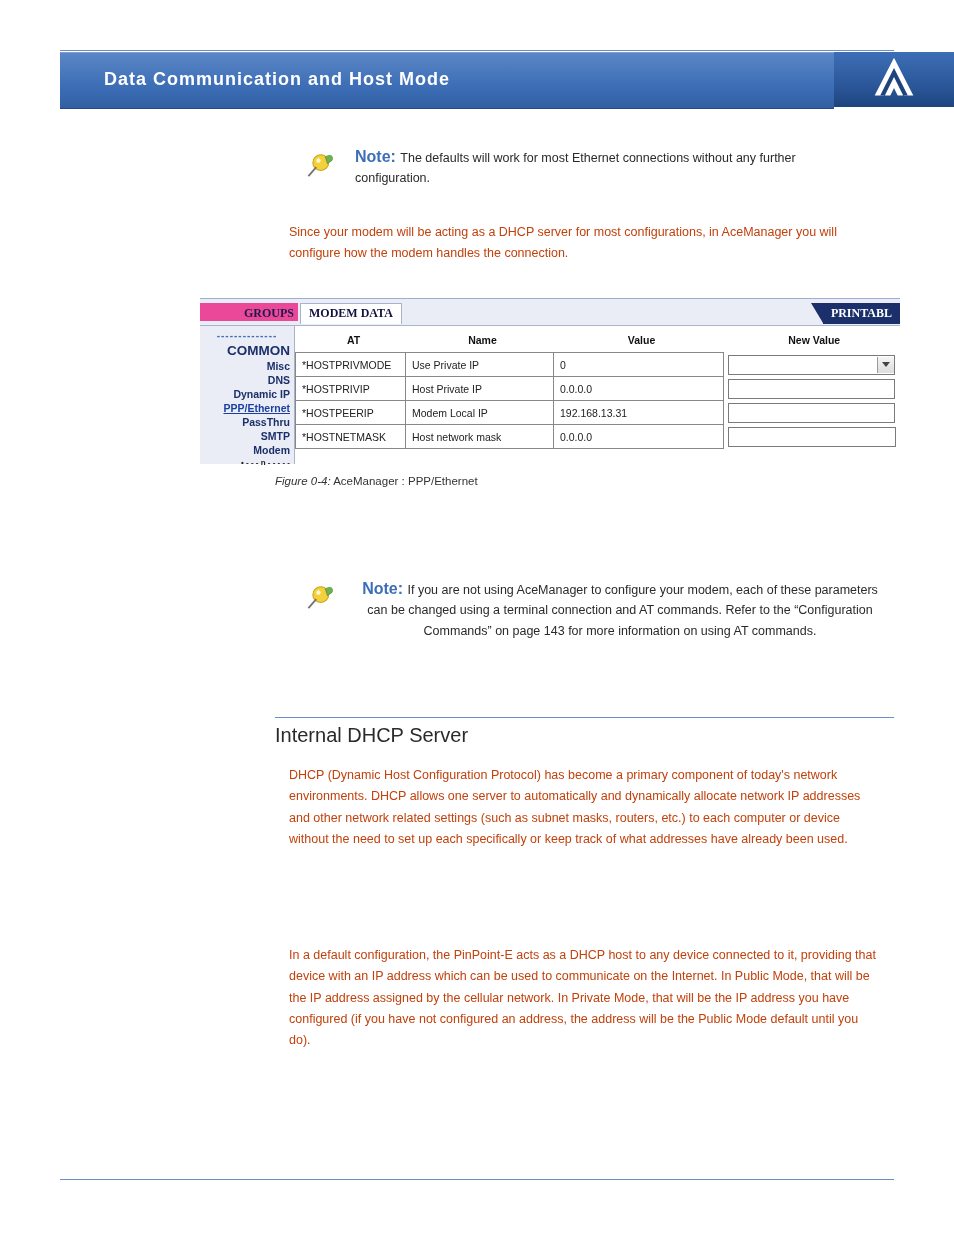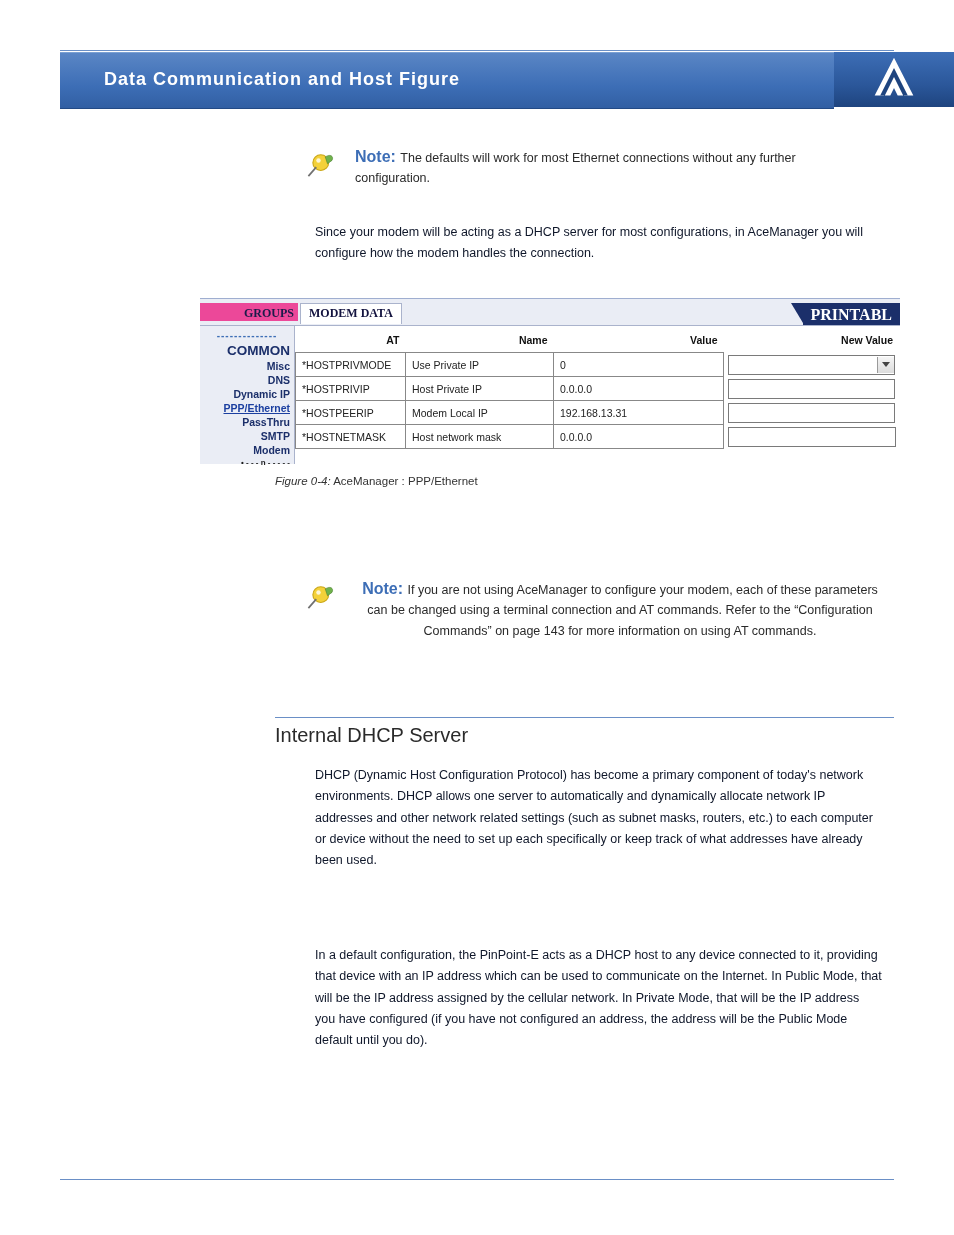--- a/index.html
+++ b/index.html
@@ -121,21 +121,21 @@
     background: #fff;
     padding: 2px 8px 3px 8px;
     border: 1px solid #aab3cc;
     border-bottom: none;
   }
   .scr-tab-print {
     position: absolute;
     right: 0;
     top: 0;
     font-family: "Times New Roman", serif;
-    font-size: 16px;
+    font-size: 12px;
     font-weight: 700;
     color: #fff;
     background: #1b2f6a;
     padding: 3px 8px 3px 8px;
   }
   .scr-tab-print:before {
     content:"";
     position:absolute;
     left:-12px; top:0;
     width:0;height:0;
@@ -190,21 +190,21 @@
     background: #fff;
     position: relative;
     font-family: Verdana, sans-serif;
     font-size: 10.5px;
   }
   .scr-table {
     width: 100%;
     border-collapse: collapse;
   }
   .scr-table th {
-    text-align: right;
+    text-align: center;
     font-weight: 700;
     padding: 8px 6px 6px 12px;
     color:#111;
   }
   .scr-table td {
     border: 1px solid #888;
     padding: 4px 6px;
     color:#222;
   }
   .scr-table td.noval {
@@ -258,22 +258,22 @@
     font-family:"Myriad Pro","Segoe UI",Verdana,sans-serif;
     font-size:20px;
     color:#2a2a2a;
   }
 
   .body-para {
     position:absolute;
     font-family:Verdana,sans-serif;
     font-size:12.5px;
     line-height:1.7;
-    color:#0f172a;
-    left:315px;
+    color:#c2410c;
+    left:289px;
     right:72px;
   }
 
   .footer {
     position:absolute;
     left:60px; right:60px;
     bottom:45px;
   }
   .footer-rule {
     border-top:1px solid #6a8fc6;
@@ -289,21 +289,21 @@
   .footer-left { font-style: italic; padding-left: 155px; }
   .footer-right { font-weight: 700; }
 </style>
 </head>
 <body>
 
 <div class="top-rule"></div>
 
 <div class="header-bar">
   <div class="header-left">
-    <div class="header-title">Data Communication  and Host Figure</div>
+    <div class="header-title">Data Communication  and Host Mode</div>
   </div>
   <div class="header-right">
     <span>
       <svg class="logo-svg" viewBox="0 0 100 100">
         <path d="M50 6 L92 88 L72 88 L50 44 L28 88 L8 88 Z" fill="#ffffff"></path>
         <path d="M50 28 L80 88 L64 88 L50 58 L36 88 L20 88 Z" fill="#1e447f"></path>
         <path d="M50 48 L70 88 L58 88 L50 72 L42 88 L30 88 Z" fill="#ffffff"></path>
       </svg>
     </span>
   </div>

